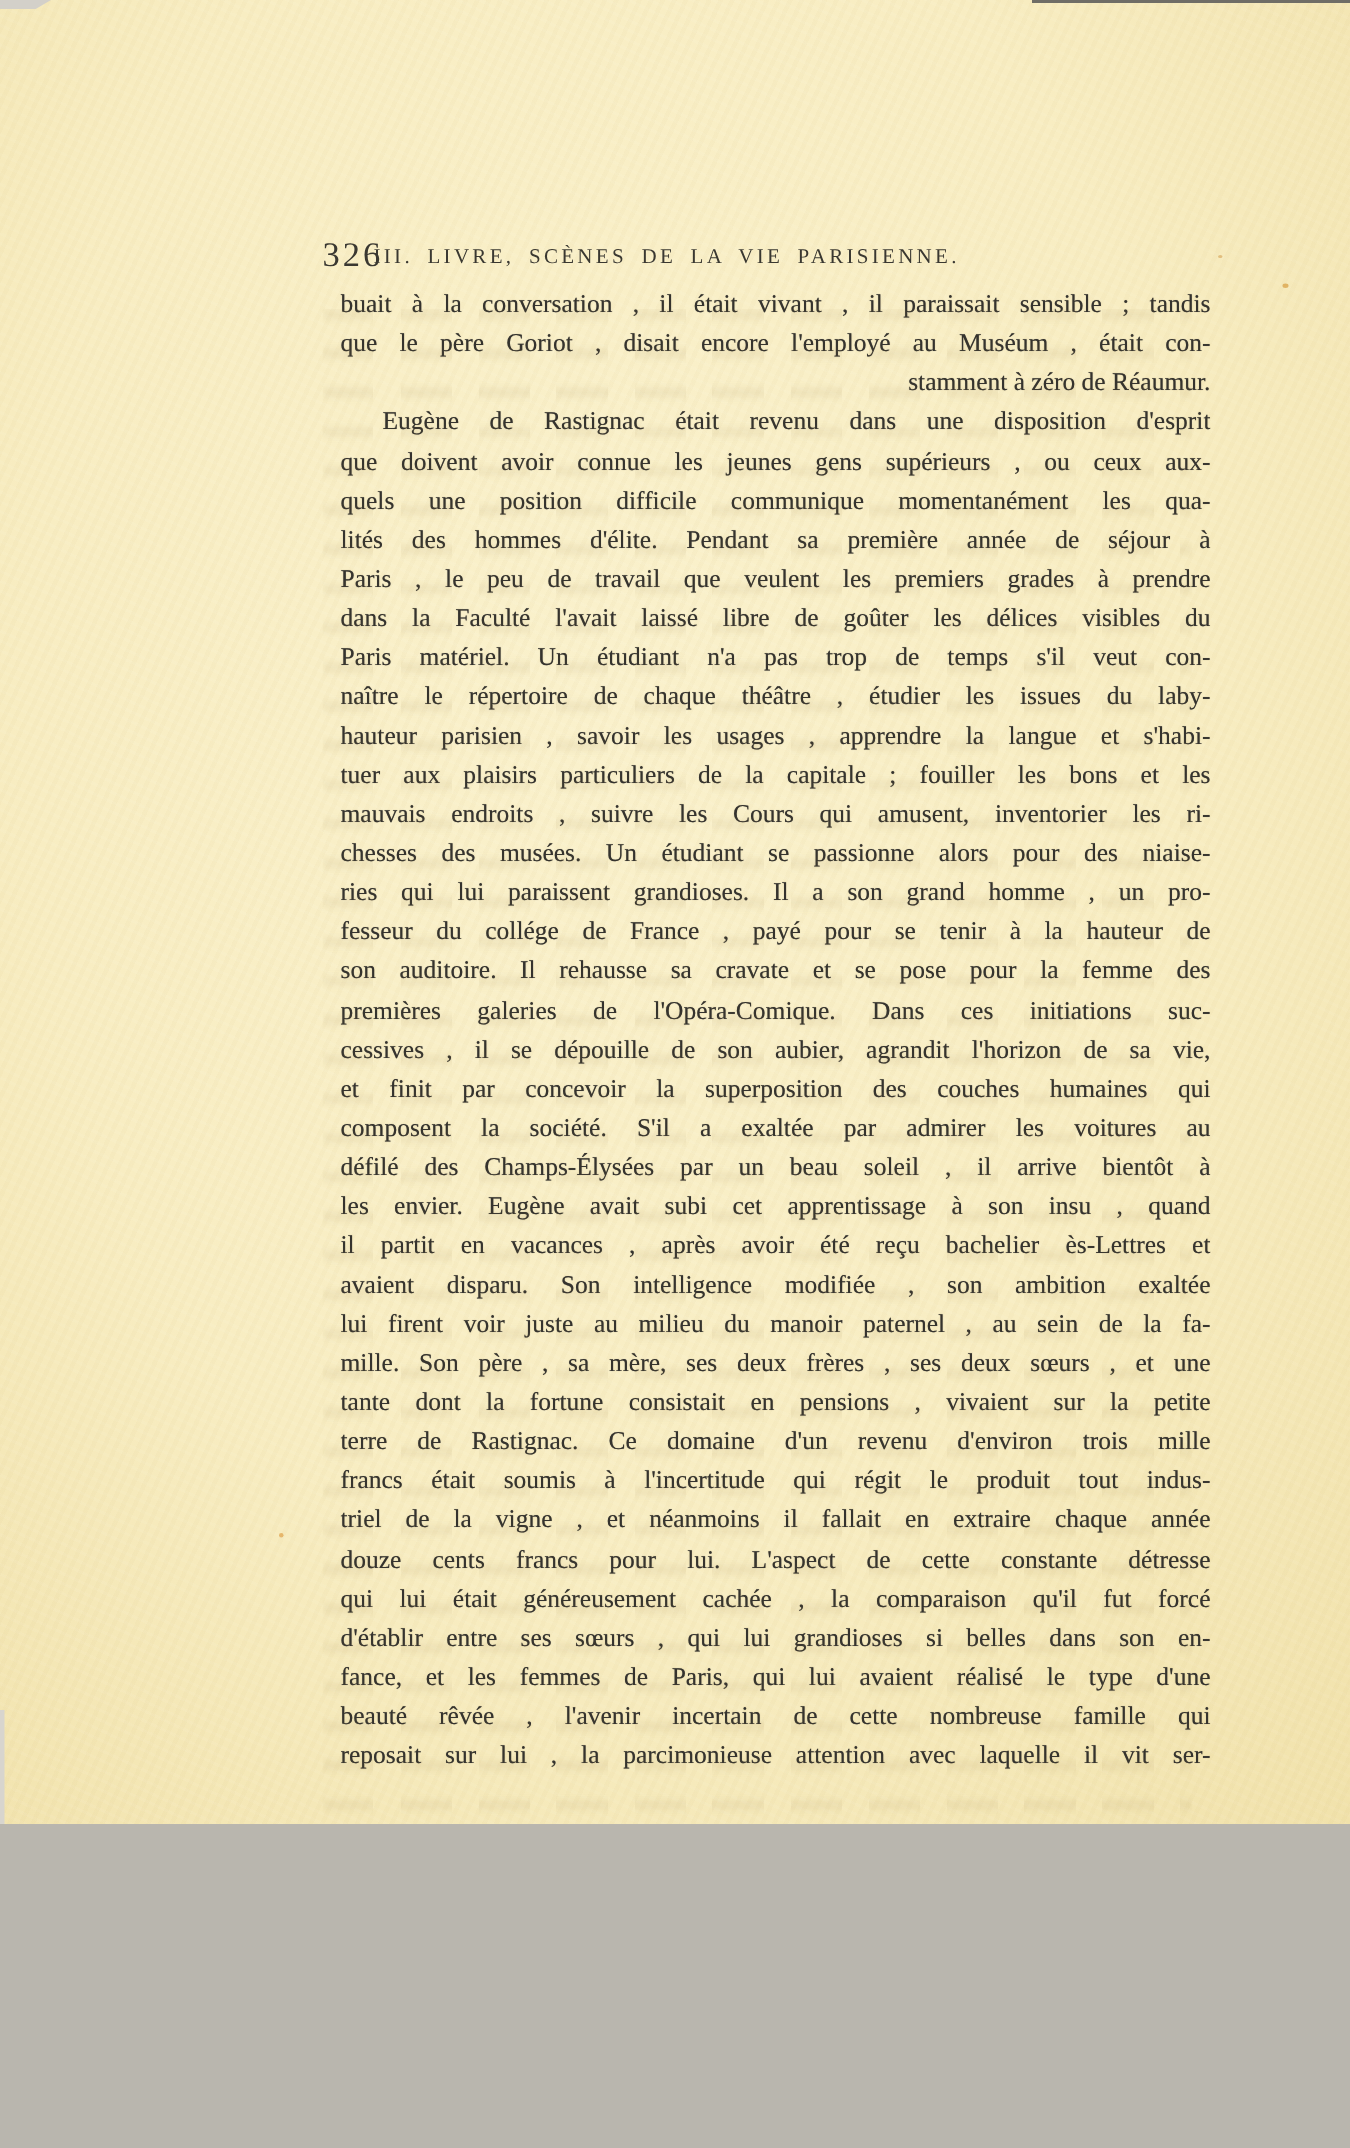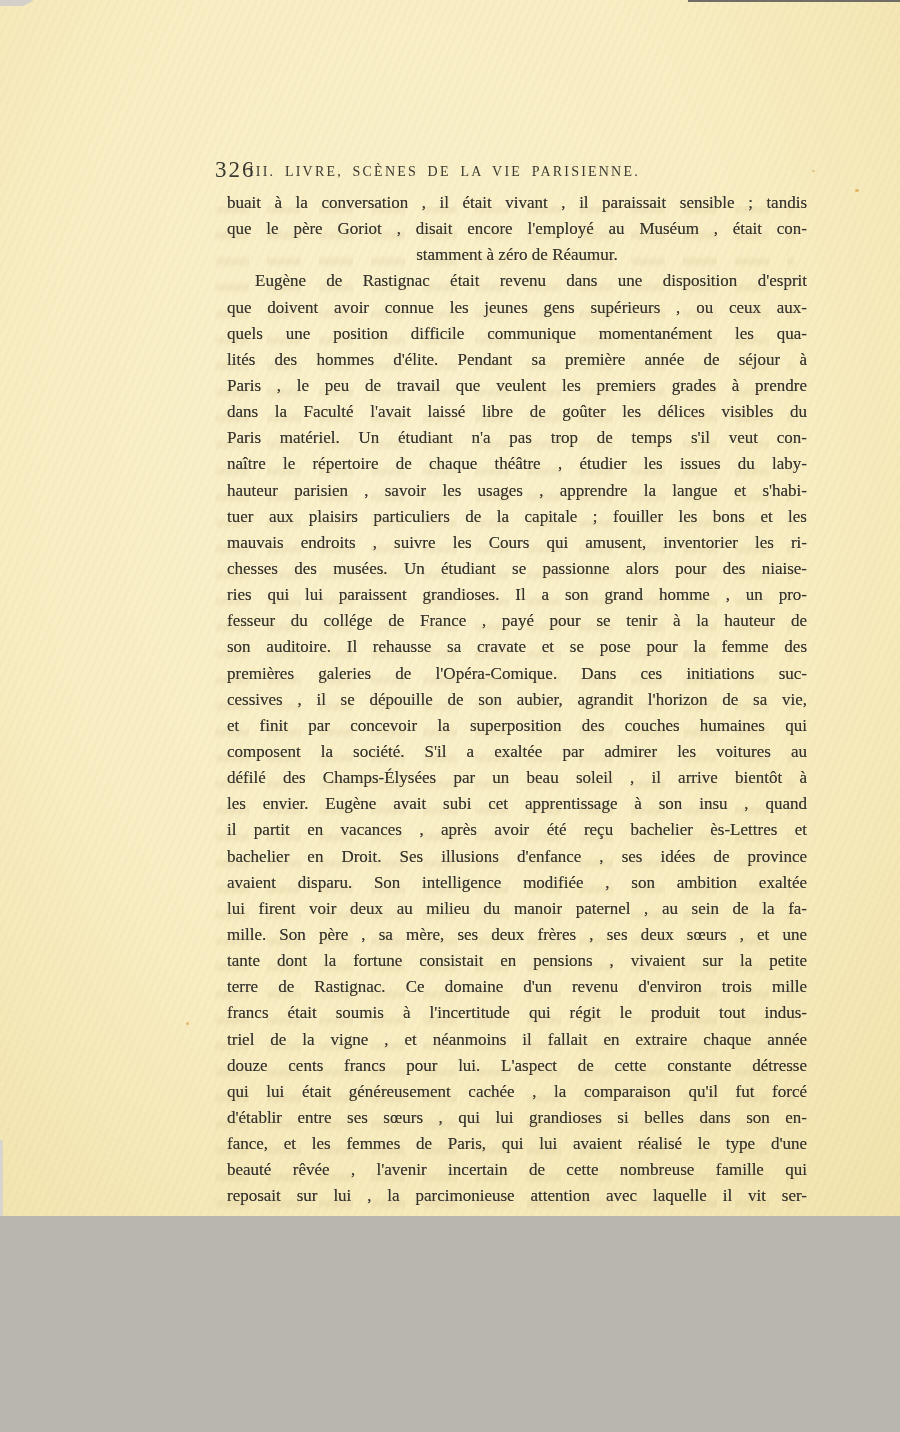--- a/index.html
+++ b/index.html
@@ -89,21 +89,21 @@
     text-shadow: 0 0 0.5px rgba(45,42,35,0.55);
   }
   .line {
     height: 26.15px;
     line-height: 26.15px;
     text-align: justify;
     overflow: hidden;
     white-space: normal;
   }
   .line::after { content: ""; display: inline-block; width: 100%; height: 0; }
-  .line.nojust { text-align: center; }
+  .line.nojust { text-align: right; }
   .line.nojust::after { width: 0; }
   .line.indent { text-indent: 28px; }
 </style>
 </head>
 <body>
 
 <div class="scan">
 
   <div class="edge-top-left"></div>
   <div class="edge-top-right"></div>
@@ -133,23 +133,22 @@
       <div class="line">ries qui lui paraissent grandioses. Il a son grand homme , un pro-</div>
       <div class="line">fesseur du collége de France , payé pour se tenir à la hauteur de</div>
       <div class="line">son auditoire. Il rehausse sa cravate et se pose pour la femme des</div>
       <div class="line">premières galeries de l'Opéra-Comique. Dans ces initiations suc-</div>
       <div class="line">cessives , il se dépouille de son aubier, agrandit l'horizon de sa vie,</div>
       <div class="line">et finit par concevoir la superposition des couches humaines qui</div>
       <div class="line">composent la société. S'il a exaltée par admirer les voitures au</div>
       <div class="line">défilé des Champs-Élysées par un beau soleil , il arrive bientôt à</div>
       <div class="line">les envier. Eugène avait subi cet apprentissage à son insu , quand</div>
       <div class="line">il partit en vacances , après avoir été reçu bachelier ès-Lettres et</div>
-      <div class="line">bachelier en Droit. Ses illusions d'enfance , ses idées de province</div>
       <div class="line">avaient disparu. Son intelligence modifiée , son ambition exaltée</div>
-      <div class="line">lui firent voir deux au milieu du manoir paternel , au sein de la fa-</div>
+      <div class="line">lui firent voir juste au milieu du manoir paternel , au sein de la fa-</div>
       <div class="line">mille. Son père , sa mère, ses deux frères , ses deux sœurs , et une</div>
       <div class="line">tante dont la fortune consistait en pensions , vivaient sur la petite</div>
       <div class="line">terre de Rastignac. Ce domaine d'un revenu d'environ trois mille</div>
       <div class="line">francs était soumis à l'incertitude qui régit le produit tout indus-</div>
       <div class="line">triel de la vigne , et néanmoins il fallait en extraire chaque année</div>
       <div class="line">douze cents francs pour lui. L'aspect de cette constante détresse</div>
       <div class="line">qui lui était généreusement cachée , la comparaison qu'il fut forcé</div>
       <div class="line">d'établir entre ses sœurs , qui lui grandioses si belles dans son en-</div>
       <div class="line">fance, et les femmes de Paris, qui lui avaient réalisé le type d'une</div>
       <div class="line">beauté rêvée , l'avenir incertain de cette nombreuse famille qui</div>

